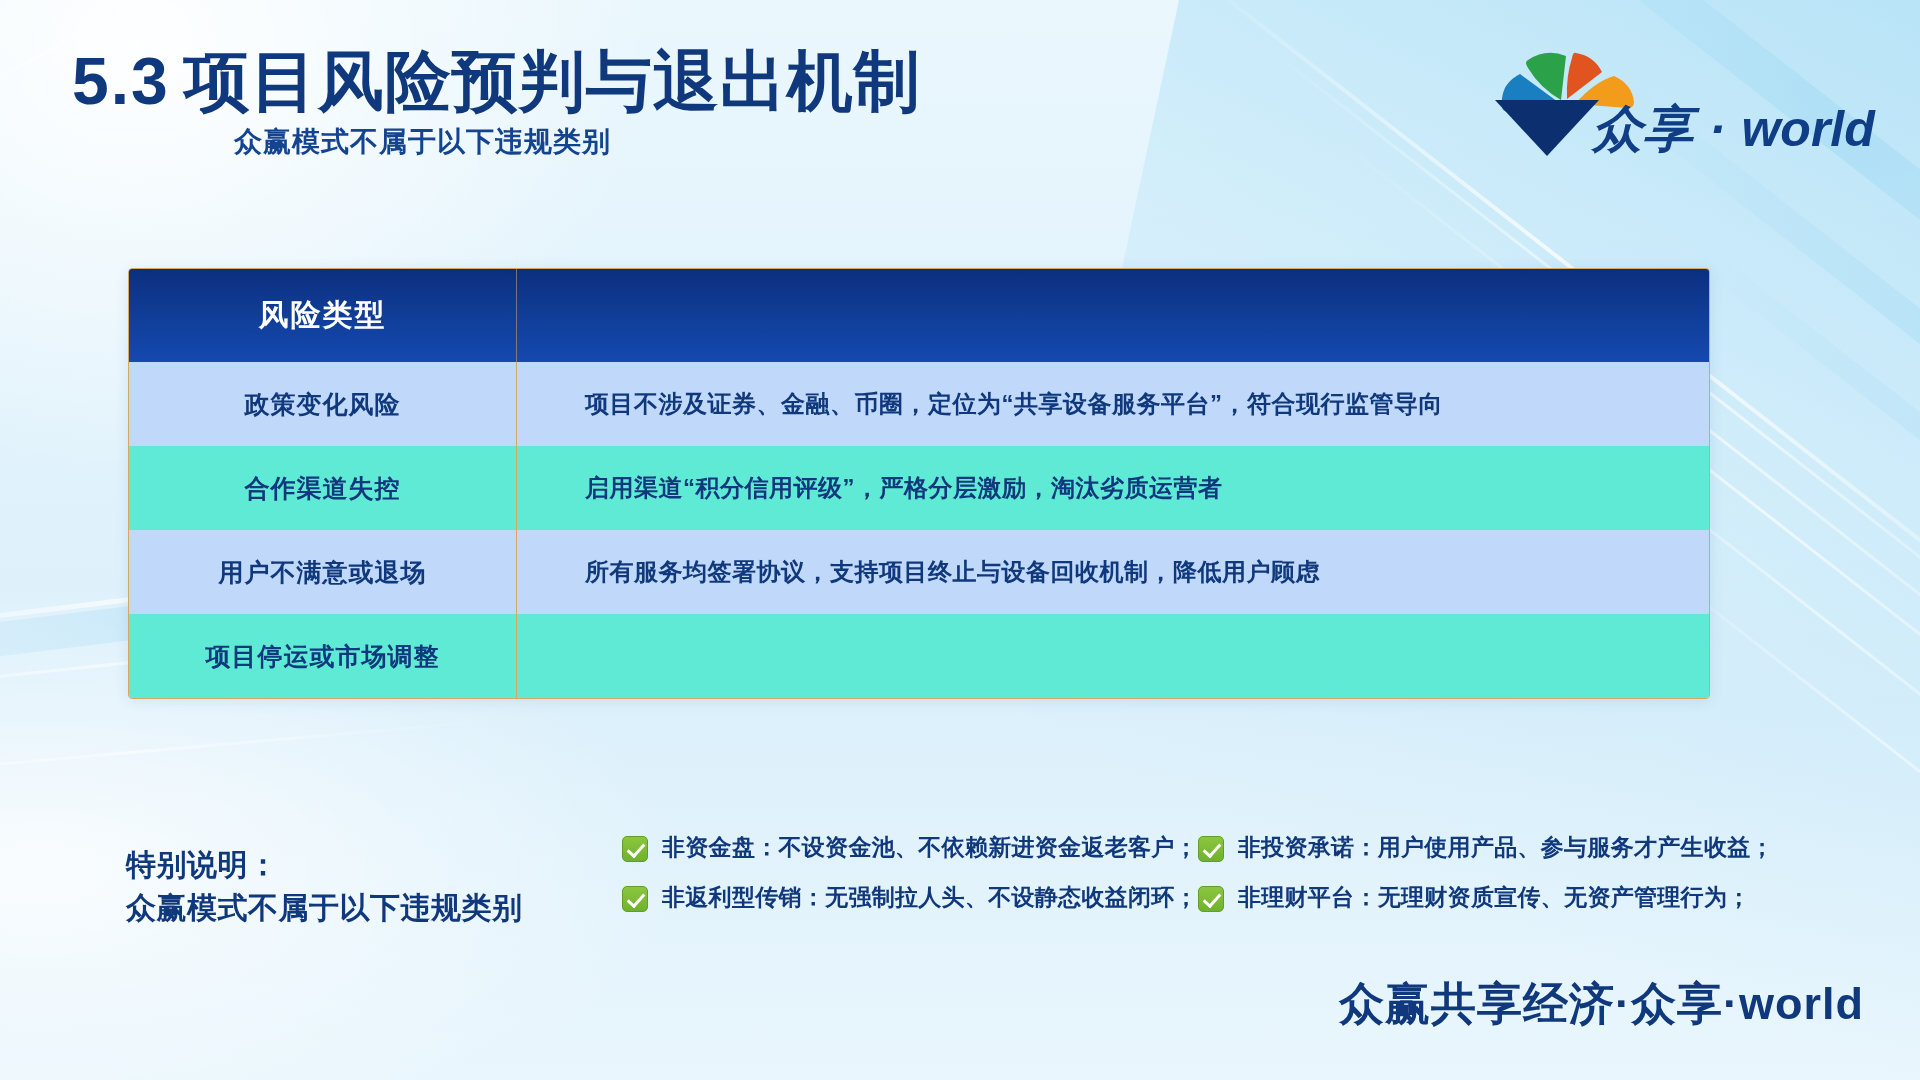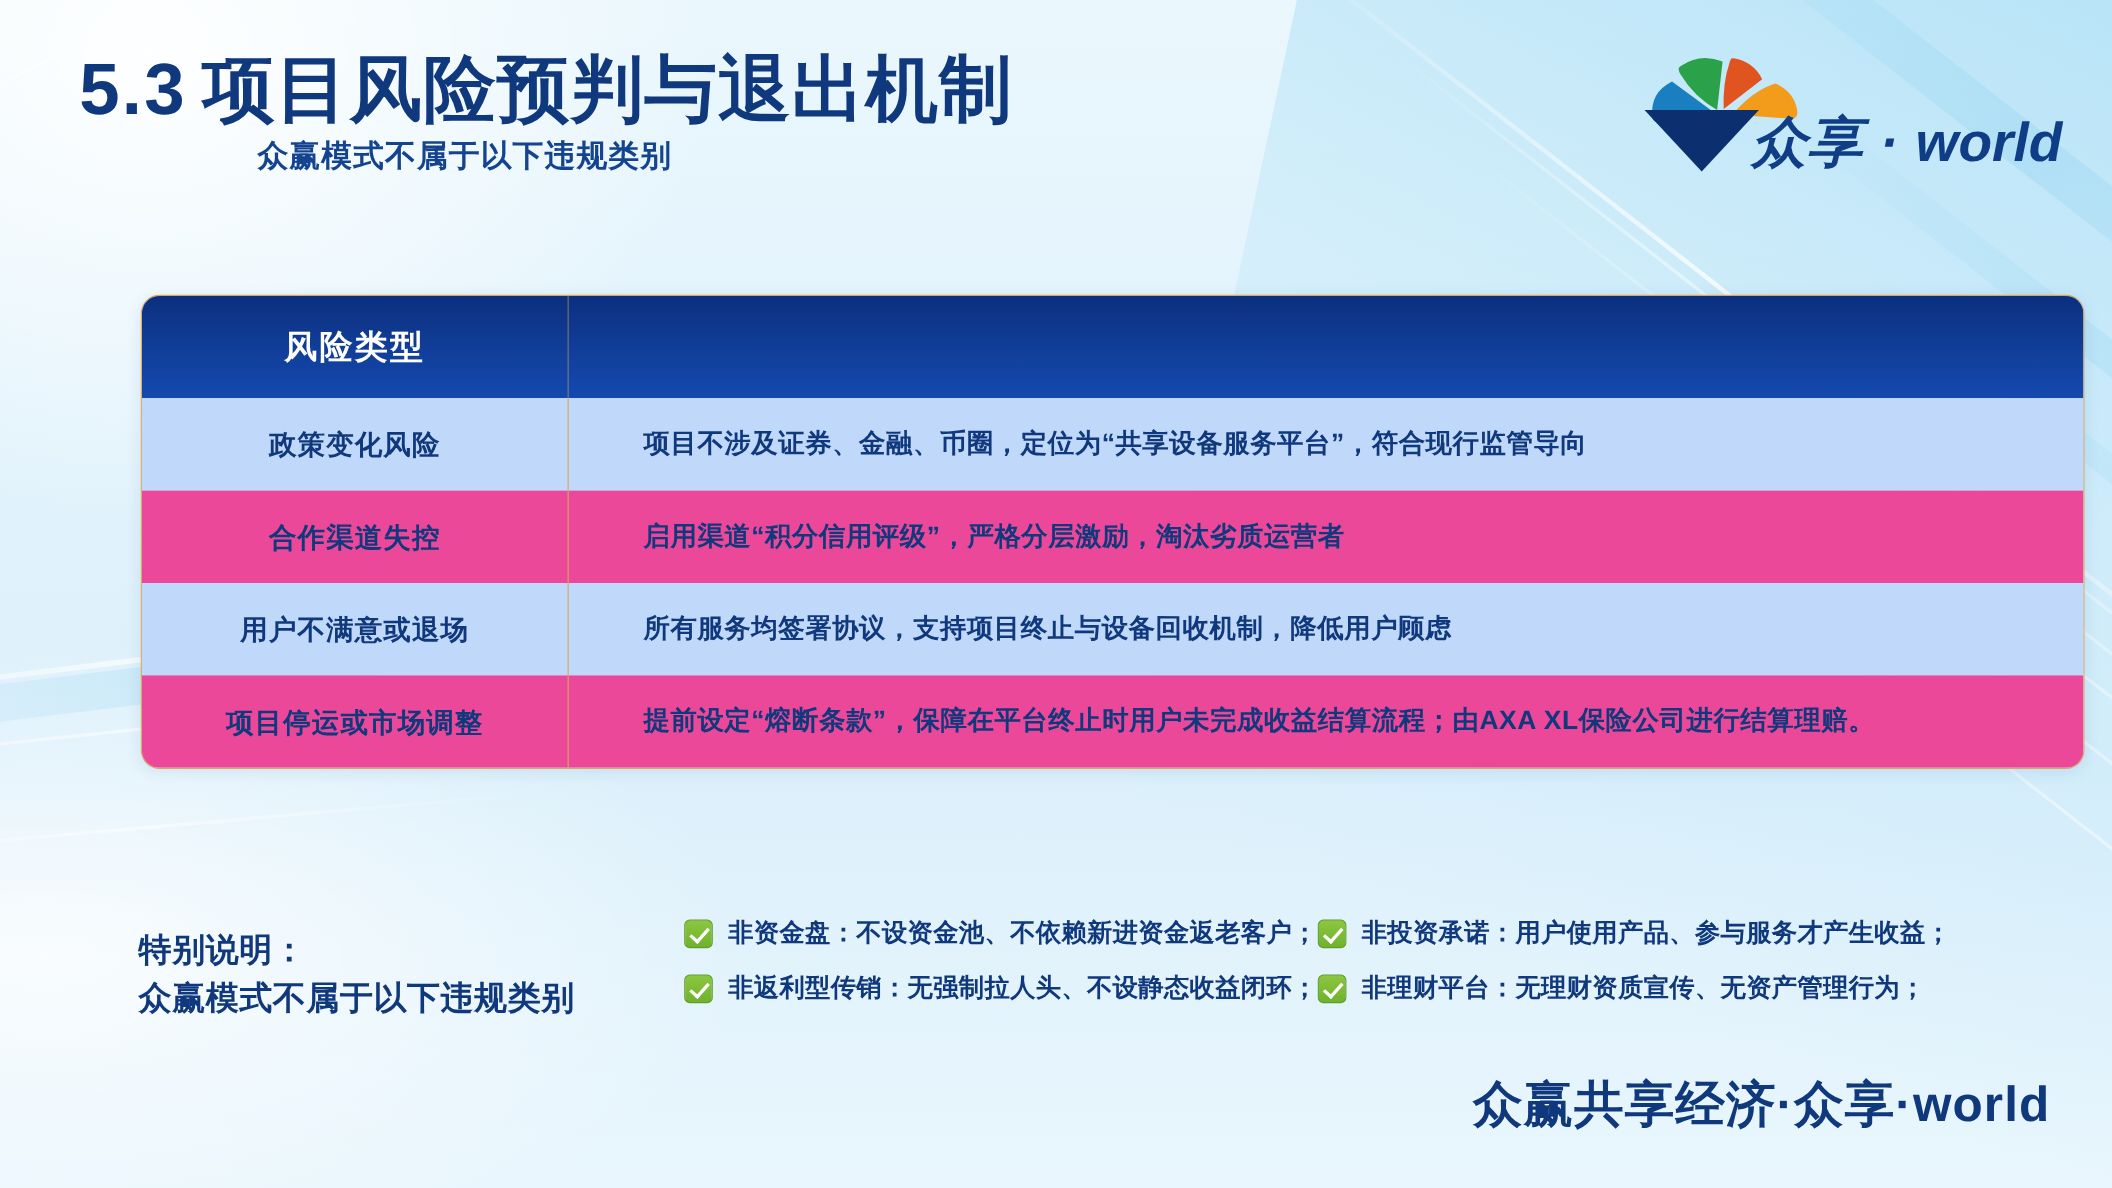--- a/index.html
+++ b/index.html
@@ -62,22 +62,22 @@
   .logo-tri { position:absolute; left:18px; top:52px; width:110px; height:62px; }
   .logo-text {
     position:absolute; left:118px; top:52px;
     font-size:50px; font-weight:bold; font-style:italic; color:#0f3d86;
     letter-spacing:1px; white-space:nowrap;
   }
   .logo-text .w { font-family:"Liberation Sans",sans-serif; letter-spacing:0px; }
 
   
   .table {
-    position:absolute; left:128px; top:268px; width:1767px;
-    border:1.5px solid #d6a861; border-radius:17px; overflow:hidden;
+    position:absolute; left:128px; top:268px; width:1582px;
+    border:1.5px solid #d6a861; border-radius:4px; overflow:hidden;
     box-shadow:0 2px 14px rgba(30,80,150,.10);
   }
   .trow { display:flex; align-items:stretch; }
   .thead {
     background:linear-gradient(180deg,#0b2f7f 0%,#103c95 45%,#1449b0 100%);
   }
   .thead .cell {
     color:#ffffff; font-size:30px; font-weight:bold; letter-spacing:2px;
     padding:26px 0;
   }
@@ -89,21 +89,21 @@
   }
   .thead .cell-type { border-right:1.5px solid rgba(214,168,97,.55); }
   .cell-measure {
     flex:1 1 auto;
     display:flex; align-items:center;
     padding-left:68px; padding-right:30px;
   }
   .thead .cell-measure { padding-left:146px; }
   .tbody .trow { min-height:84px; }
   .tbody .trow.alt-a { background:#c0d8fa; }
-  .tbody .trow.alt-b { background:#ec4899; }
+  .tbody .trow.alt-b { background:#5eead4; }
   .tbody .cell-type {
     font-size:25px; font-weight:bold; color:#10387c; letter-spacing:1px;
     padding:18px 10px;
   }
   .tbody .cell-measure {
     font-size:24px; font-weight:bold; color:#10387c; letter-spacing:.5px;
     padding-top:18px; padding-bottom:18px; line-height:1.4;
   }
 
   
@@ -206,21 +206,20 @@
     <div class="trow alt-b">
       <div class="cell-type">合作渠道失控</div>
       <div class="cell-measure">启用渠道“积分信用评级”，严格分层激励，淘汰劣质运营者</div>
     </div>
     <div class="trow alt-a">
       <div class="cell-type">用户不满意或退场</div>
       <div class="cell-measure">所有服务均签署协议，支持项目终止与设备回收机制，降低用户顾虑</div>
     </div>
     <div class="trow alt-b">
       <div class="cell-type">项目停运或市场调整</div>
-      <div class="cell-measure">提前设定“熔断条款”，保障在平台终止时用户未完成收益结算流程；由AXA XL保险公司进行结算理赔。</div>
     </div>
   </div>
 </div>
 
 <div class="note">
   <div class="note-label">
     <div>特别说明：</div>
     <div>众赢模式不属于以下违规类别</div>
   </div>
 

